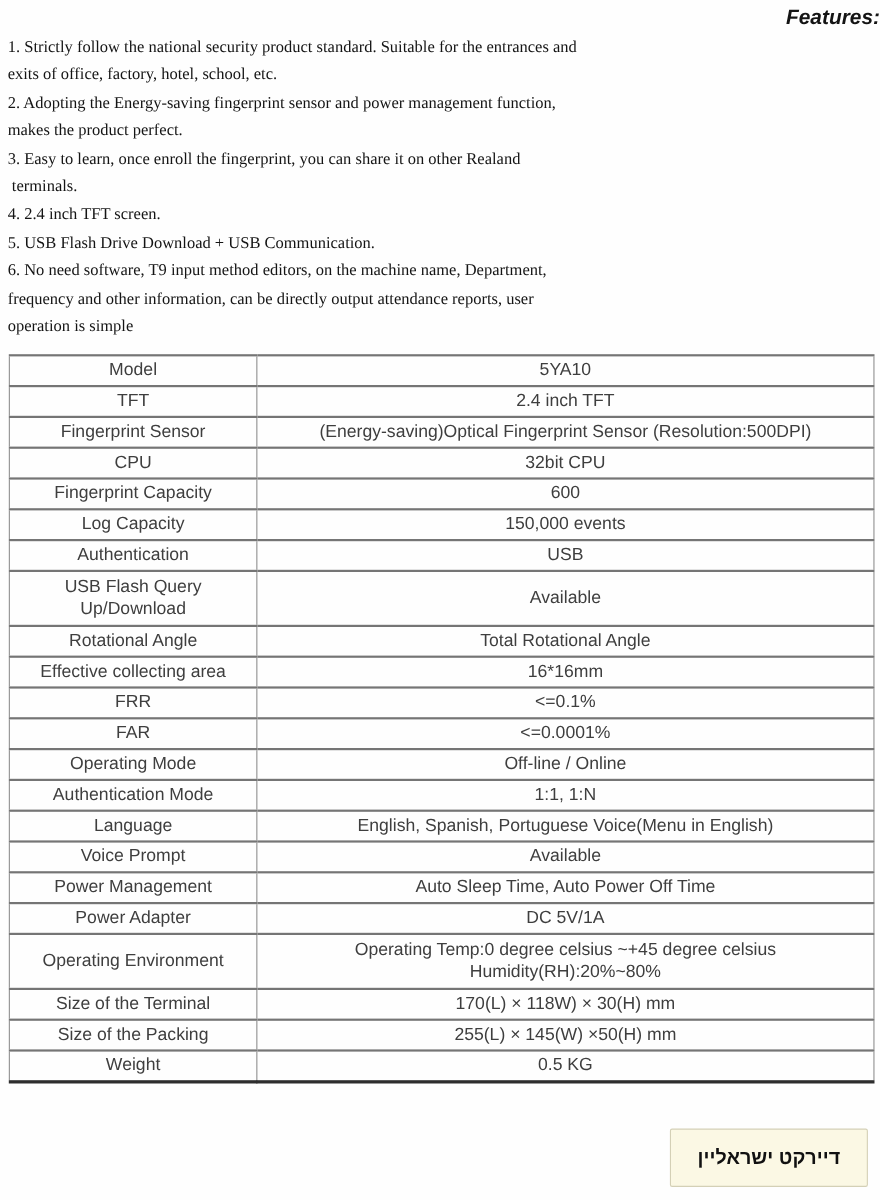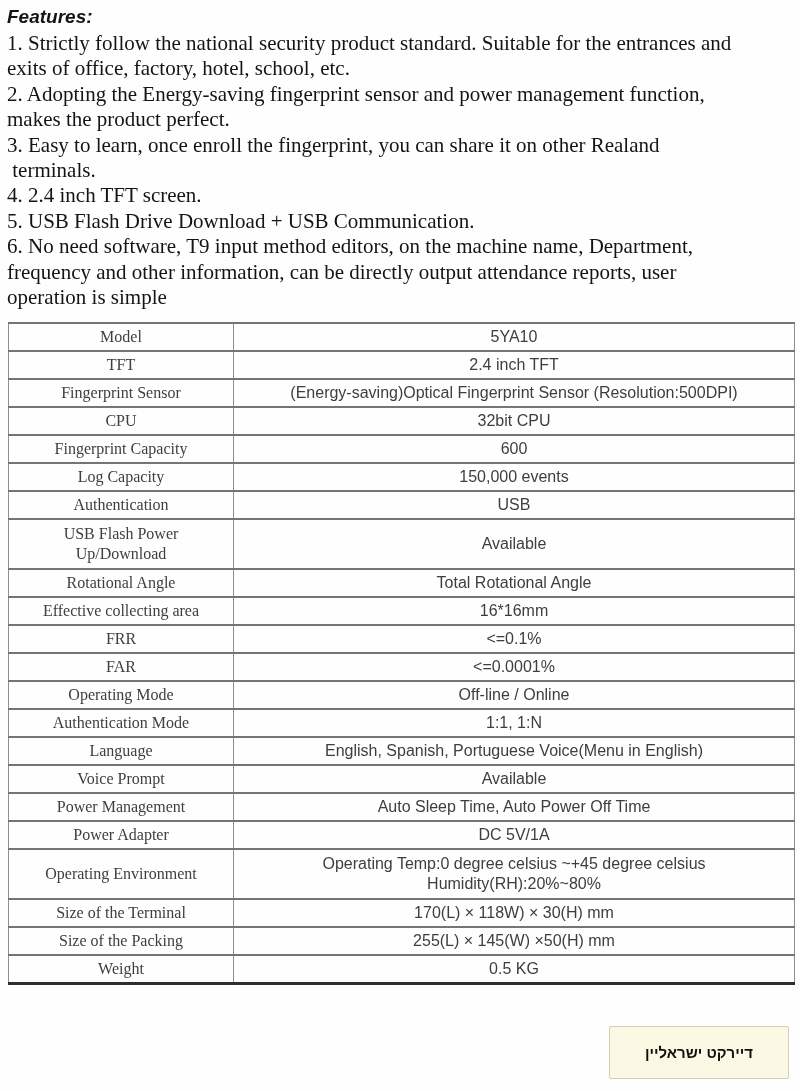--- a/index.html
+++ b/index.html
@@ -22,26 +22,27 @@
     font-family:"Liberation Sans",sans-serif;
   }
   .features-heading{
     margin:5px 0 0 7px;
     font-family:"Liberation Sans",sans-serif;
     font-size:19px;
     line-height:24px;
     font-weight:bold;
     font-style:italic;
     color:var(--body-text);
+    text-align:right;
   }
   .features-list{
     margin:2px 0 0 7px;
     width:788px;
     font-family:"Liberation Serif",serif;
-    font-size:21px;
+    font-size:15px;
     line-height:25.4px;
     color:var(--body-text);
   }
   .feature-item{
     white-space:pre-wrap;
   }
   .spec-table{
     margin:12px 0 0 8px;
     width:787px;
     border-collapse:collapse;
@@ -60,39 +61,39 @@
     text-align:center;
     vertical-align:middle;
     color:var(--table-text);
     white-space:pre-line;
     overflow:hidden;
   }
   .spec-table tr.tall td{
     padding-top:4px;
     padding-bottom:4px;
   }
-  .spec-table .label-cell{width:212px;font-family:Liberation Serif, serif;}
+  .spec-table .label-cell{width:212px;}
   .watermark{
     position:absolute;
     left:609px;
     top:1026px;
     width:178px;
     height:51px;
     background:var(--watermark-bg);
     border:1px solid var(--watermark-border);
     border-radius:2px;
     display:flex;
     align-items:center;
     justify-content:center;
     direction:rtl;
   }
   .watermark span{
     font-family:"Liberation Sans",sans-serif;
     font-weight:bold;
-    font-size:15px;
+    font-size:18px;
     color:#111111;
     white-space:nowrap;
   }
 </style>
 </head>
 <body>
 
 <div class="page">
 
   <div class="features-heading">Features:</div>
@@ -135,21 +136,21 @@
         </tr>
         <tr>
           <td class="label-cell">Log Capacity</td>
           <td class="value-cell">150,000 events</td>
         </tr>
         <tr>
           <td class="label-cell">Authentication</td>
           <td class="value-cell">USB</td>
         </tr>
         <tr class="tall">
-          <td class="label-cell">USB Flash Power
+          <td class="label-cell">USB Flash Query
 Up/Download</td>
           <td class="value-cell">Available</td>
         </tr>
         <tr>
           <td class="label-cell">Rotational Angle</td>
           <td class="value-cell">Total Rotational Angle</td>
         </tr>
         <tr>
           <td class="label-cell">Effective collecting area</td>
           <td class="value-cell">16*16mm</td>

